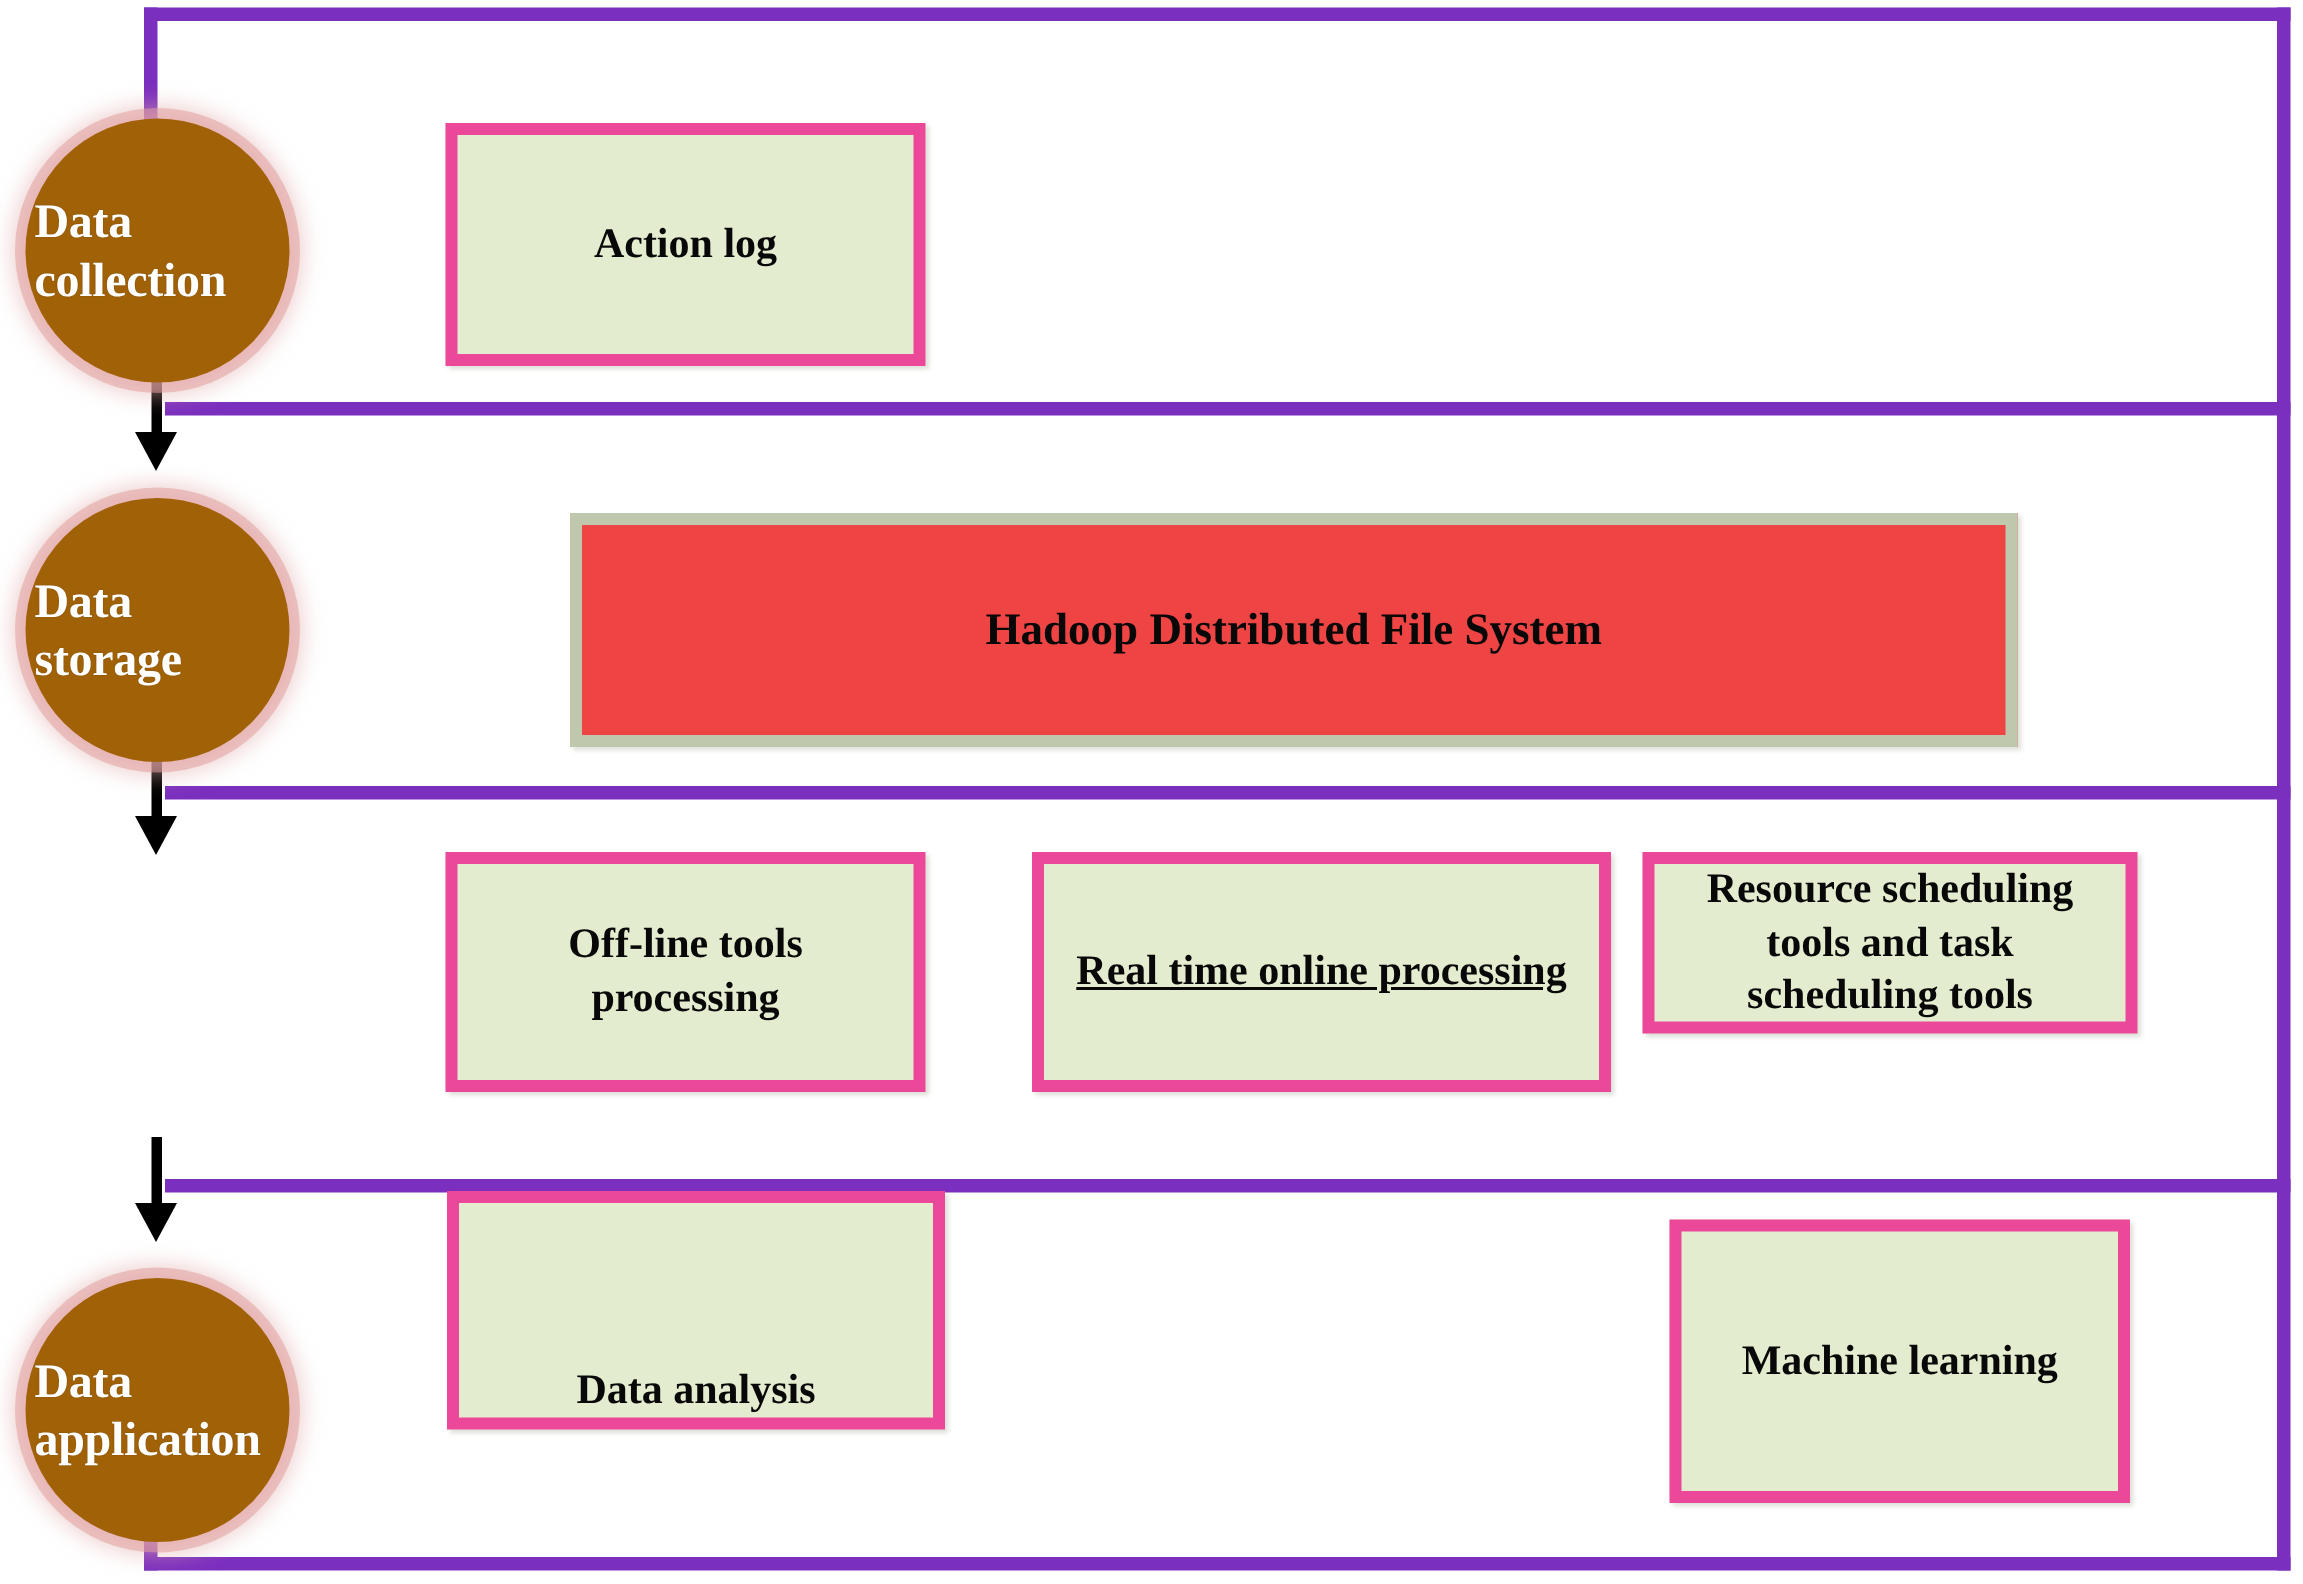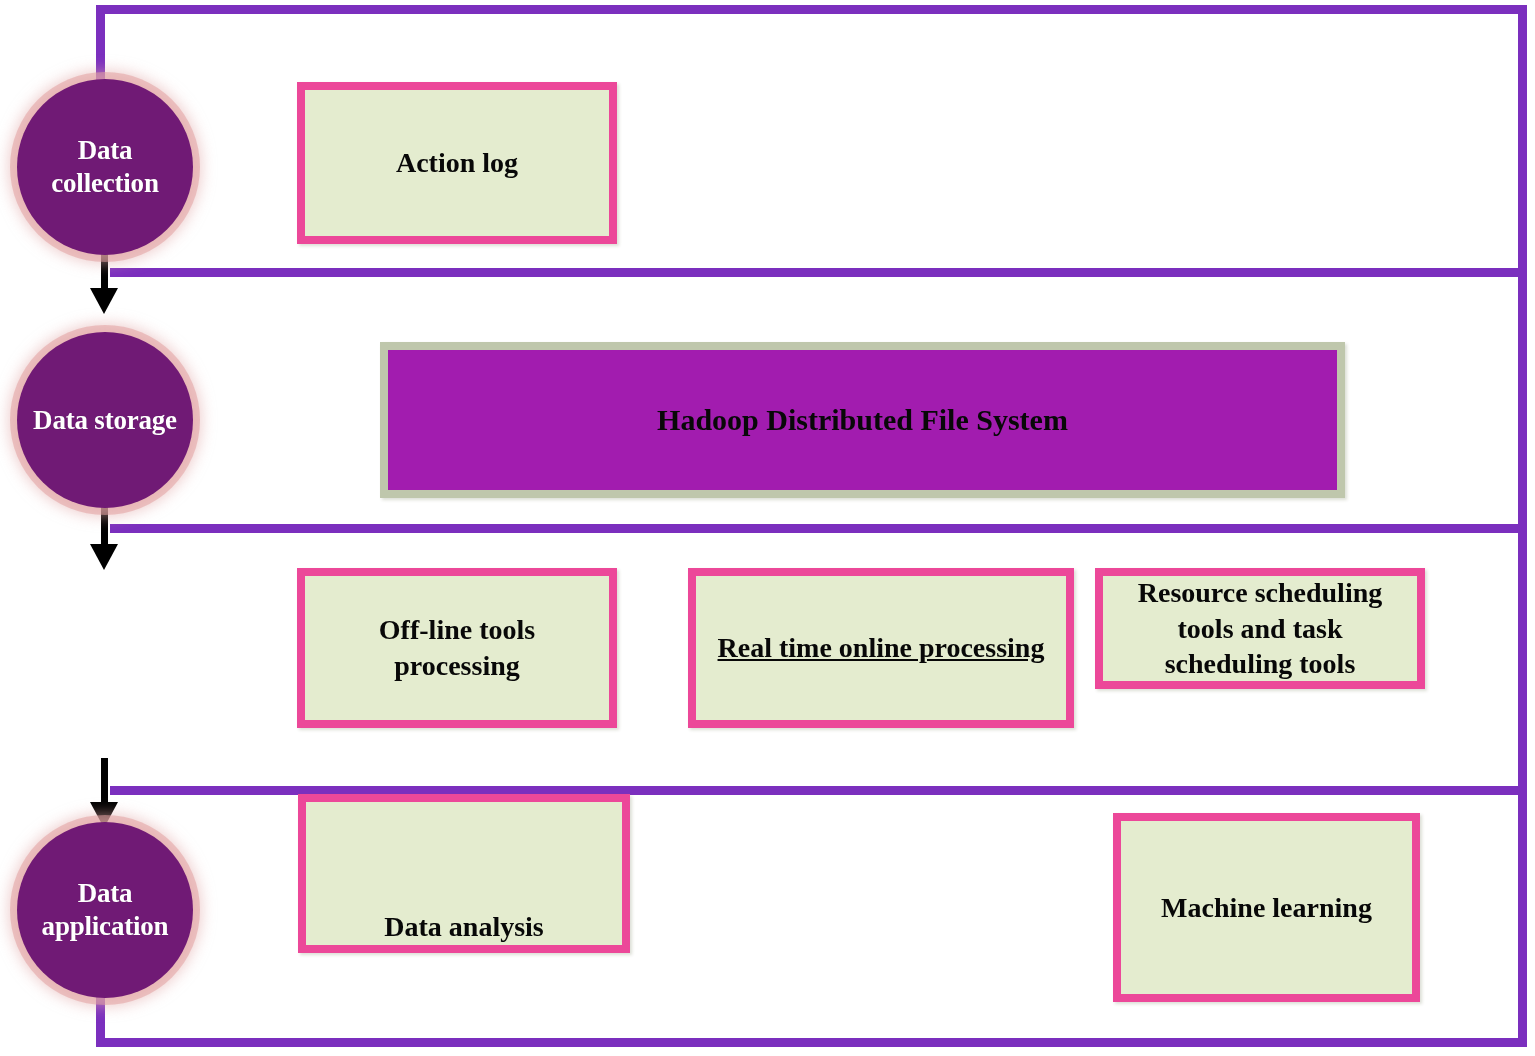--- a/index.html
+++ b/index.html
@@ -23,30 +23,29 @@
   }
   .pline.h { height: 9px; }
   .pline.v { width: 9px; }
 
   
   .stage-circle {
     position: absolute;
     width: 176px;
     height: 176px;
     border-radius: 50%;
-    background: #701a75;
+    background: #a16207;
     box-shadow: 0 0 0 7px rgba(226,160,160,0.55),
                 0 0 14px 9px rgba(226,170,170,0.55);
     display: flex;
     align-items: center;
     justify-content: center;
-    text-align: center;
     color: #ffffff;
     font-weight: bold;
-    font-size: 27px;
+    font-size: 32px;
     line-height: 1.22;
     letter-spacing: -0.2px;
     z-index: 5;
   }
   .stage-circle .lbl {
     display: block;
     padding: 0 6px;
     text-shadow: 0 0 1px rgba(0,0,0,0.25);
   }
 
@@ -78,21 +77,21 @@
     justify-content: center;
     text-align: center;
     color: #080808;
     font-weight: bold;
     font-size: 28px;
     line-height: 1.28;
     box-shadow: 2px 2px 3px rgba(140,150,120,0.30);
     z-index: 2;
   }
   .gbox.wide {
-    background: #a21caf;
+    background: #ef4444;
     border-color: #BFC7AC;
     font-size: 30px;
   }
   .gbox .txt { padding: 0 10px; }
 </style>
 </head>
 <body>
 
 <div id="canvas">
 
@@ -116,21 +115,21 @@
 
   <div class="stage-circle" style="left:17px; top:79px;">
     <span class="lbl">Data collection</span>
   </div>
 
   <div class="stage-circle" style="left:17px; top:332px;">
     <span class="lbl">Data storage</span>
   </div>
 
 
-  <div class="stage-circle" style="left:17px; top:822px;">
+  <div class="stage-circle" style="left:17px; top:852px;">
     <span class="lbl">Data application</span>
   </div>
 
   <div class="gbox" style="left:297px; top:82px; width:320px; height:162px;">
     <span class="txt">Action log</span>
   </div>
 
 
   <div class="gbox wide" style="left:380px; top:342px; width:965px; height:156px;">
     <span class="txt">Hadoop Distributed File System</span>

